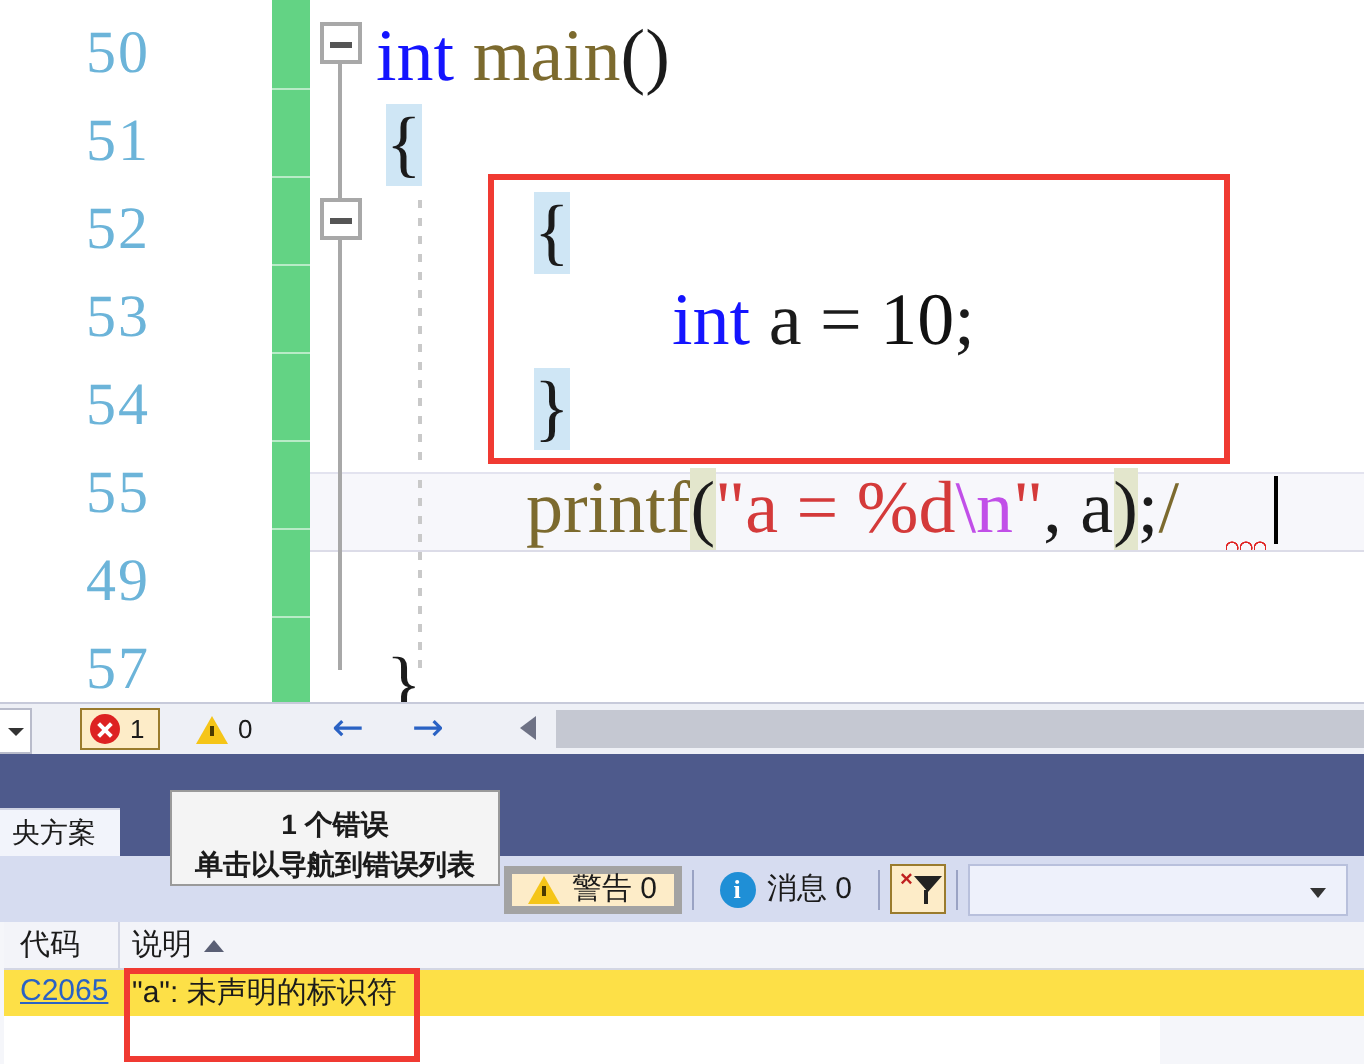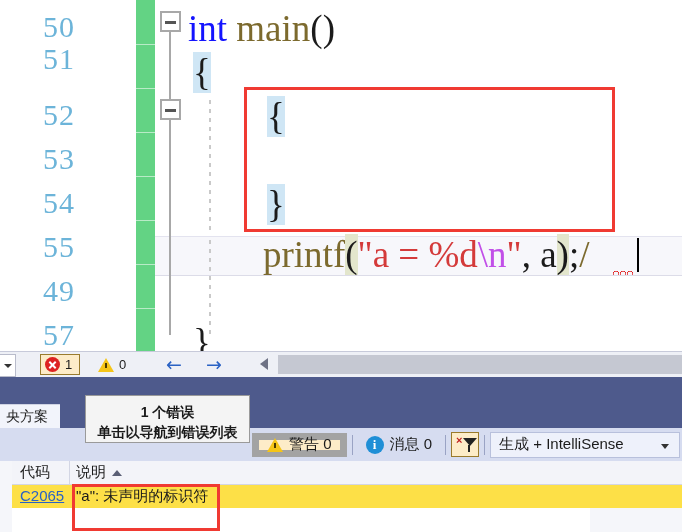--- a/index.html
+++ b/index.html
@@ -90,39 +90,39 @@
   .panel{position:absolute;left:0;top:377px;width:682px;height:155px;background:#f5f6fa;}
   .panelbar{position:absolute;left:0;top:0;width:682px;height:27px;background:#4e5a8c;}
   .tabrow{position:absolute;left:0;top:27px;width:682px;height:24px;background:#4e5a8c;}
   .tab-active{position:absolute;left:-6px;top:0;height:24px;padding:0 12px;background:#f2f4fb;
     display:flex;align-items:center;box-sizing:border-box;border-top:1px solid #cfd3e3;}
   .tab-active span{font-size:14px;color:#1b1b1b;}
 
   .toolbar{position:absolute;left:0;top:51px;width:682px;height:33px;background:#d6dcf0;
     display:flex;align-items:center;}
   .tb-btn{height:24px;display:flex;align-items:center;gap:6px;padding:0 8px;box-sizing:border-box;}
-  .tb-btn.sel{background:#fdecc8;border:7px solid #a3a3a3;}
+  .tb-btn.sel{background:#fdecc8;border:4px solid #a3a3a3;}
   .tb-btn span{font-size:15px;color:#1b1b1b;}
   .ico-info{width:18px;height:18px;border-radius:50%;background:#1f8fd6;position:relative;}
   .ico-info:after{content:"i";position:absolute;left:0;top:0;width:18px;height:18px;color:#fff;
     font-size:13px;font-weight:bold;text-align:center;line-height:18px;font-family:"Liberation Serif",serif;}
   .sep{width:1px;height:20px;background:#9aa3c4;margin:0 5px;}
   .filterbtn{width:28px;height:25px;background:#fdecc8;border:1px solid #9a7b2d;position:relative;box-sizing:border-box;}
   .filterbtn .fx{position:absolute;left:4px;top:1px;font-size:11px;color:#c02020;font-weight:bold;}
   .filterbtn .fnl{position:absolute;left:11px;top:5px;width:0;height:0;
     border-left:7px solid transparent;border-right:7px solid transparent;border-top:8px solid #222;}
   .filterbtn .fnl2{position:absolute;left:16px;top:12px;width:2px;height:7px;background:#222;}
   .combo{width:190px;height:26px;background:#eef1fb;border:1px solid #b8c0dc;box-sizing:border-box;
     display:flex;align-items:center;padding:0 8px;position:relative;}
   .combo .ctext{font-size:15px;color:#1b1b1b;}
   .combo .carw{position:absolute;right:10px;top:11px;width:0;height:0;
     border-left:4.5px solid transparent;border-right:4.5px solid transparent;border-top:5px solid #333;}
 
   
-  .elist{position:absolute;left:12px;top:84px;width:558px;height:71px;background:#ffffff;padding-left:20px;}
+  .elist{position:absolute;left:2px;top:84px;width:558px;height:71px;background:#ffffff;padding-left:20px;}
   .elhead{position:absolute;left:0;top:0;width:682px;height:24px;background:#f3f4f9;
     border-bottom:1px solid #d3d6e4;box-sizing:border-box;}
   .elhead .hcell{position:absolute;top:2px;font-size:15px;color:#1b1b1b;display:flex;align-items:center;gap:6px;}
   .sortarrow{width:0;height:0;border-left:5px solid transparent;border-right:5px solid transparent;
     border-bottom:6px solid #5a5f75;}
   .colsep{position:absolute;top:0;width:1px;height:24px;background:#d3d6e4;}
   .erow{position:absolute;left:0;width:682px;height:23px;}
   .erow.odd{background:#fde047;}
   .erow.even{background:#fbfbfe;}
   .ecode{position:absolute;left:8px;top:2px;font-size:15px;color:#2a62c4;}
@@ -136,21 +136,21 @@
 </style>
 </head>
 <body>
 
 <div id="root">
 
   <div class="editor">
 
     <div class="gutter-numbers">
       <div class="lnum" style="top:12px">50</div>
-      <div class="lnum" style="top:44px">51</div>
+      <div class="lnum" style="top:56px">51</div>
       <div class="lnum" style="top:100px">52</div>
       <div class="lnum" style="top:144px">53</div>
       <div class="lnum" style="top:188px">54</div>
       <div class="lnum" style="top:232px">55</div>
       <div class="lnum" style="top:276px">49</div>
       <div class="lnum" style="top:320px">57</div>
     </div>
 
     <div class="changebar">
       <div class="seam" style="top:44px"></div>
@@ -176,20 +176,21 @@
     <div class="dashline" style="left:209px;top:240px;height:95px"></div>
 
     <div class="codearea">
 
       <div class="cline" style="top:10px;left:33px"><span class="kw-blue">int</span><span> </span><span class="fn-olive">main</span><span>(</span><span>)</span></div>
 
       <div class="cline" style="top:54px;left:38px"><span class="brace-hl">{</span></div>
 
       <div class="cline" style="top:98px;left:112px"><span class="brace-hl">{</span></div>
 
+      <div class="cline" style="top:142px;left:181px"><span class="kw-blue">int</span><span> </span><span>a</span><span> </span><span>=</span><span> </span><span class="num-black">10</span><span>;</span></div>
 
       <div class="cline" style="top:186px;left:112px"><span class="brace-hl">}</span></div>
 
       <div class="cline" style="top:236px;left:108px"><span class="fn-olive">printf</span><span class="paren-hl">(</span><span class="str-red">"a = %d</span><span class="esc-purple">\n</span><span class="str-red">"</span><span>,</span><span> </span><span>a</span><span class="paren-hl">)</span><span>;</span><span class="fn-olive">/</span></div>
 
 
       <div class="cline" style="top:324px;left:38px"><span>}</span></div>
     </div>
 
     <div class="squiggle" style="left:613px;top:269px;width:20px"></div>
@@ -250,21 +251,20 @@
 
       <div class="filterbtn">
         <span class="fx">×</span>
         <span class="fnl"></span>
           <span class="fnl2"></span>
       </div>
 
       <div class="sep"></div>
 
       <div class="combo">
-        <span class="ctext">生成 + IntelliSense</span>
         <span class="carw"></span>
       </div>
     </div>
 
     <div class="elist">
       <div class="elhead">
         <div class="hcell" style="left:8px">代码</div>
         <div class="colsep" style="left:57px"></div>
         <div class="hcell" style="left:64px">
           <span>说明</span>

